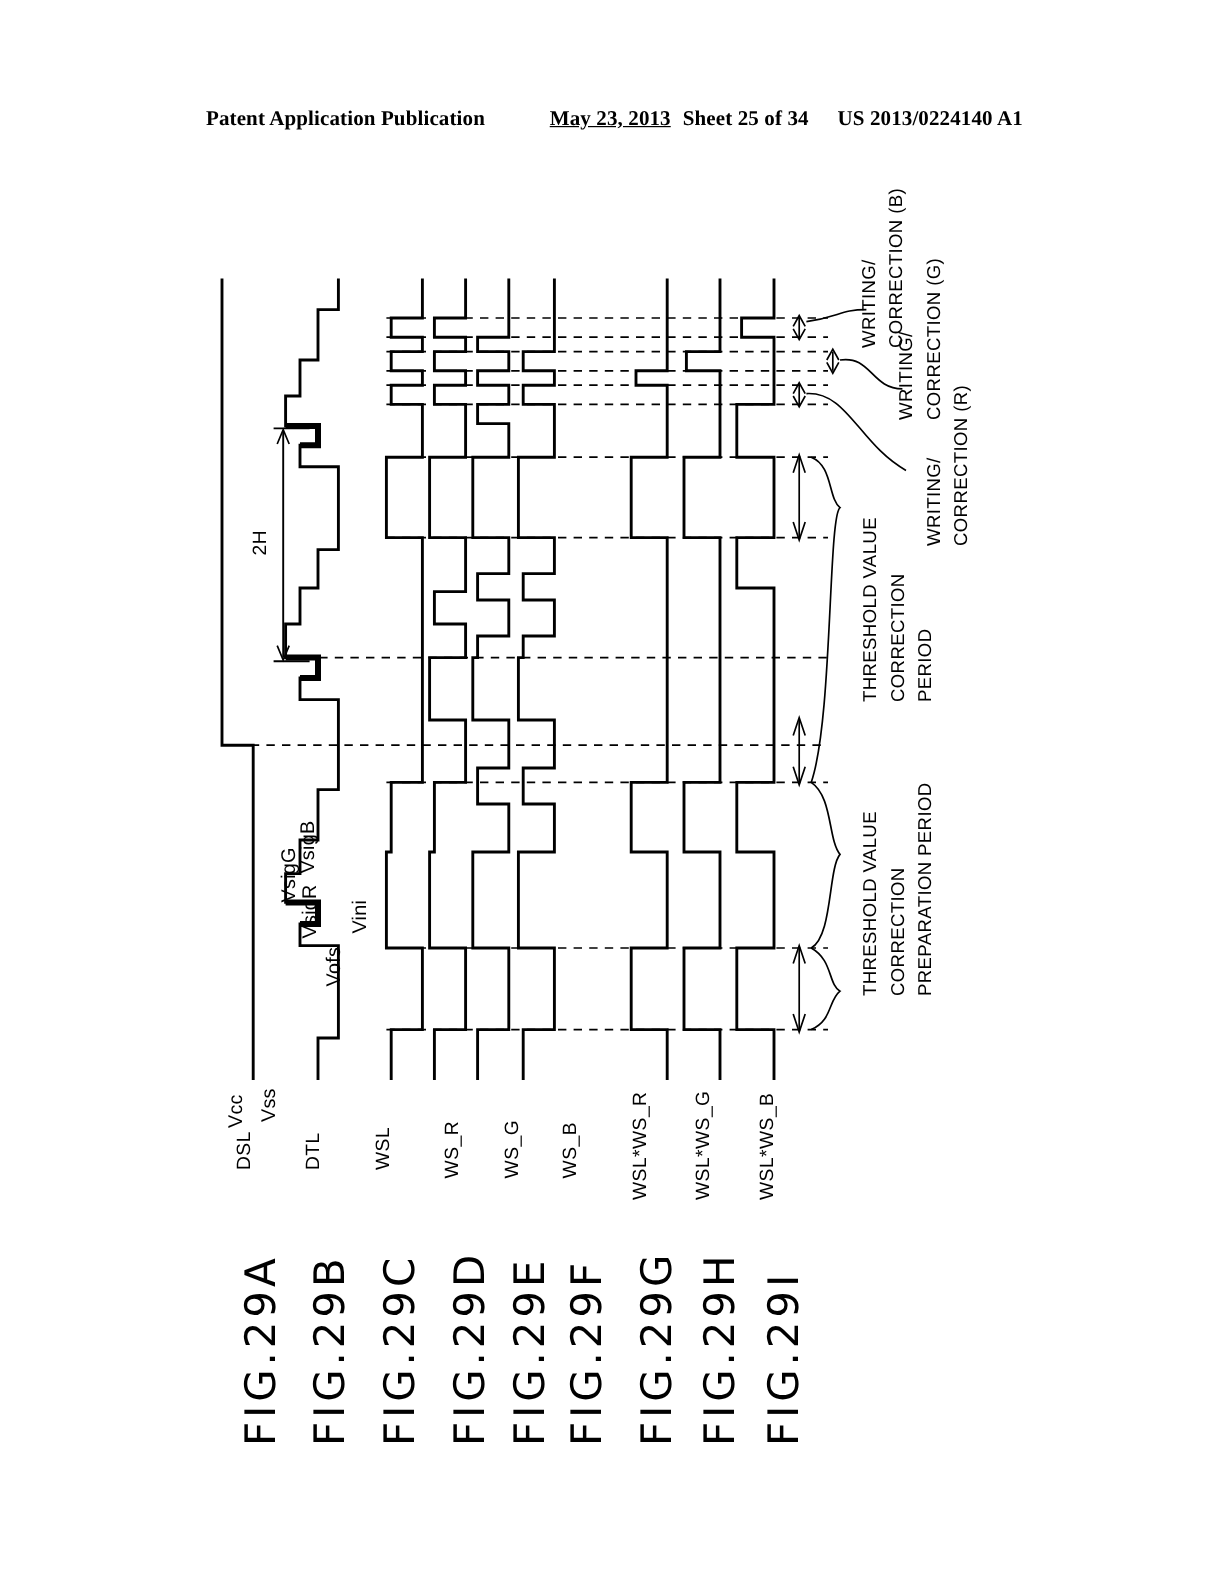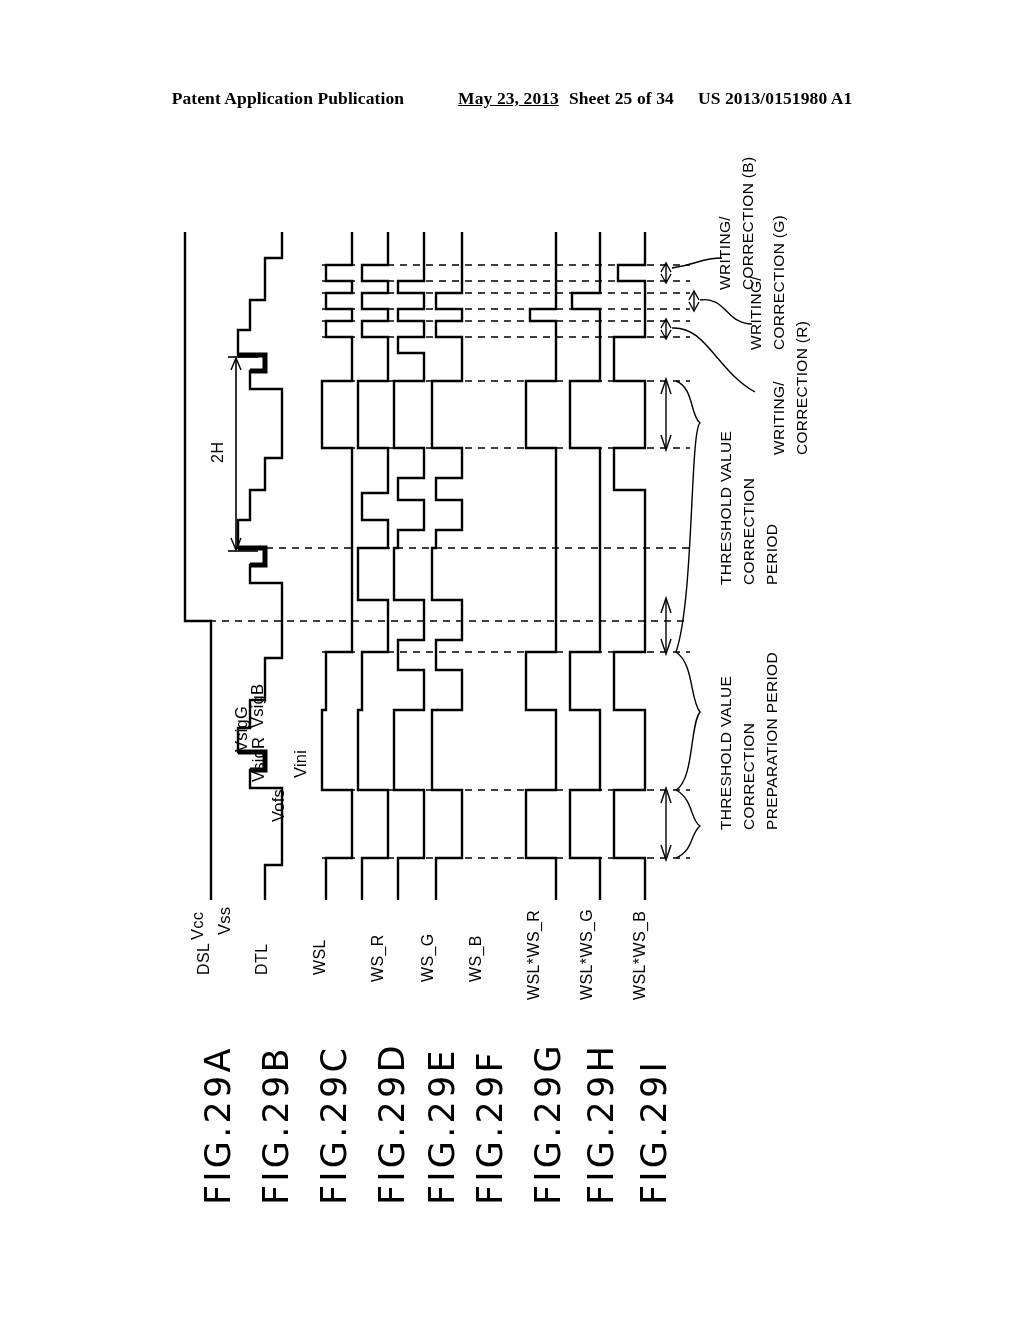--- a/index.html
+++ b/index.html
@@ -42,21 +42,21 @@
   .ann2{font-size:15.5px;letter-spacing:.3px;}
   .dim{font-size:16px;letter-spacing:.5px;}
 </style>
 </head>
 <body>
 
 <div class="hdr">
   <span class="h-pub">Patent Application Publication</span>
   <span class="h-date">May 23, 2013</span>
   <span class="h-sheet">Sheet 25 of 34</span>
-  <span class="h-num">US 2013/0151980 A1</span>
+  <span class="h-num">US 2013/0224140 A1</span>
 </div>
 
 <div id="canvas">
 <svg width="1024" height="1320" viewBox="0 0 1024 1320">
   <g fill="none" stroke="#000" stroke-width="2.4" stroke-linejoin="miter" stroke-linecap="butt">
 
     <g stroke="#000" stroke-width="1.4" stroke-dasharray="7 6">
       <line x1="322" y1="265" x2="690" y2="265"></line>
       <line x1="322" y1="281" x2="690" y2="281"></line>
       <line x1="322" y1="293" x2="690" y2="293"></line>

